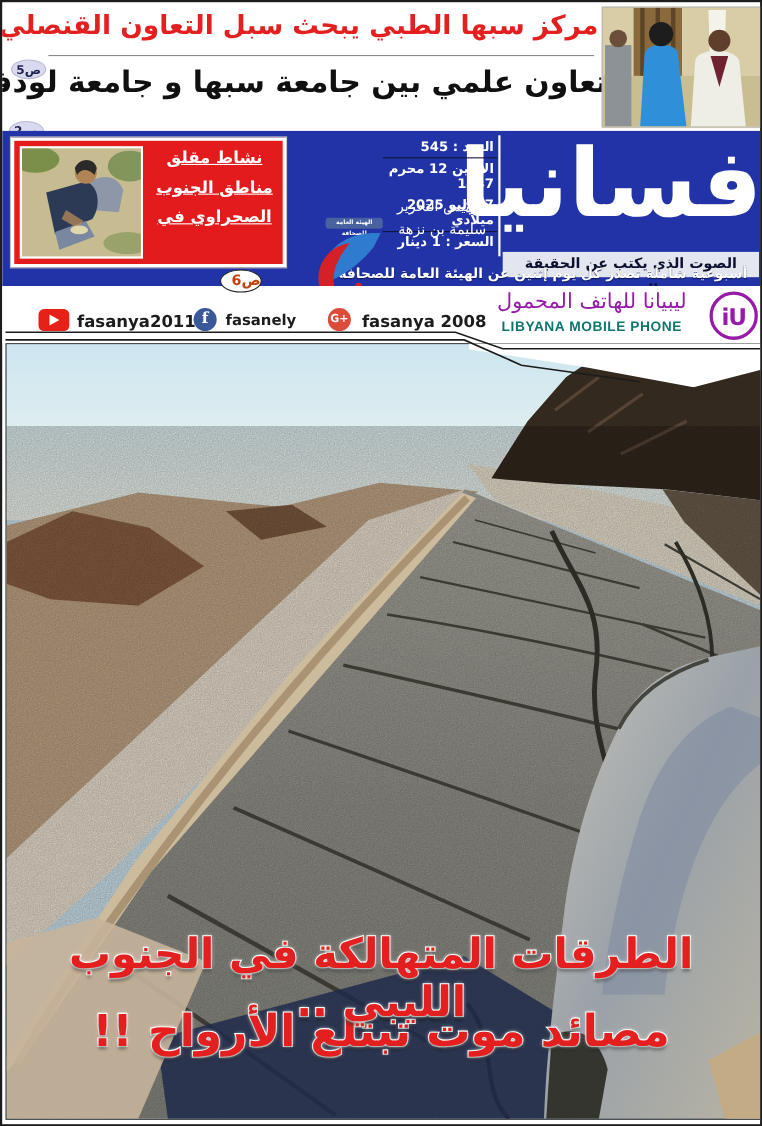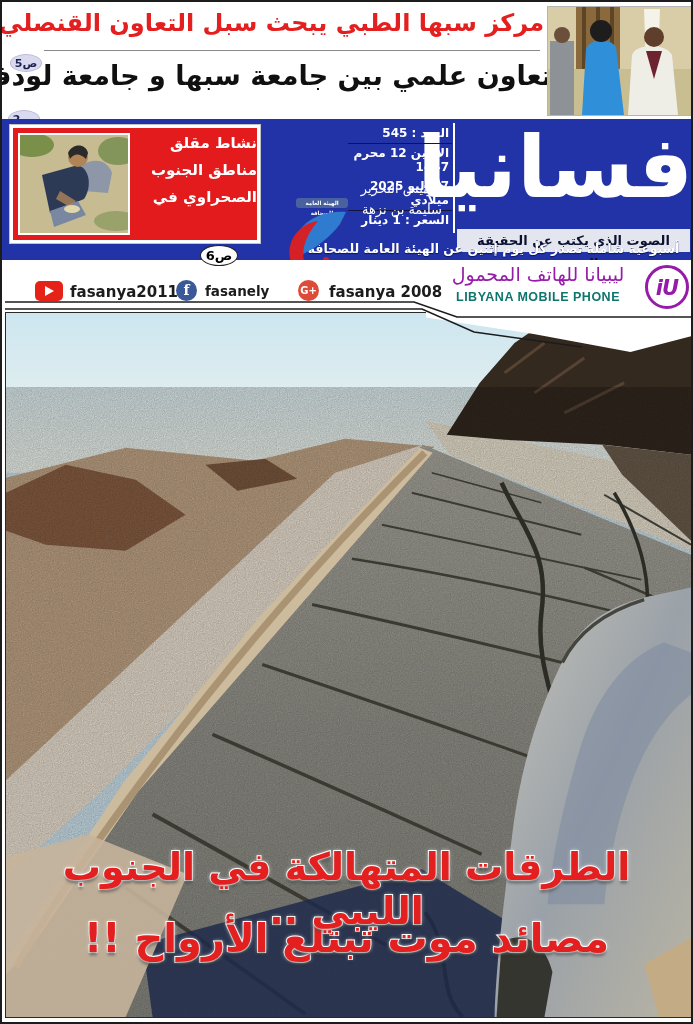--- a/index.html
+++ b/index.html
@@ -57,47 +57,47 @@
   }
   .press-logo { position:absolute; left:282px; top:206px; width:68px; height:58px; }
   
   .locust-box {
     position:absolute; left:8px; top:123px; width:250px; height:118px;
     background:#e41b1d; border:3px solid #fff; outline:1px solid #c3c3c3;
   }
   .locust-photo { position:absolute; left:5px; top:5px; width:112px; height:102px; border:2px solid #fff; background:#c3b88e; }
   .locust-text {
     position:absolute; left:120px; top:2px; width:124px; height:108px;
-    color:#fff; font-size:15px; font-weight:bold; text-align:right; line-height:27px;
+    color:#fff; font-size:15px; font-weight:bold; text-align:center; line-height:27px;text-decoration:underline;
   }
   .badge-s6 {
     position:absolute; left:198px; top:243px; width:38px; height:21px;
     background:#fdfdfd; border:1.5px solid #222; border-radius:50%;
-    color:#000000; font-size:13px; font-weight:bold; text-align:center; line-height:19px; z-index:7;
+    color:#c2410c; font-size:13px; font-weight:bold; text-align:right; line-height:19px; z-index:7;
   }
   
   .social-strip { position:absolute; left:0; top:258px; width:693px; height:52px; background:#fff; }
   .yt-icon { position:absolute; left:33px; top:279px; width:28px; height:20px; background:#e62117; border-radius:5px; }
   .yt-icon::after { content:""; position:absolute; left:10px; top:5px; border-left:9px solid #fff; border-top:5px solid transparent; border-bottom:5px solid transparent; }
   .handle { position:absolute; color:#1c1c1c; font-size:15px; font-weight:bold; }
   .yt-handle { left:68px; top:281px; }
   .fb-icon { position:absolute; left:174px; top:278px; width:21px; height:21px; background:#3b5998; border-radius:50%; color:#fff; font-size:14px; font-weight:bold; text-align:center; line-height:21px; font-family:"DejaVu Serif", serif; }
   .fb-handle { left:203px; top:281px; font-size:13.5px; }
   .gp-icon { position:absolute; left:296px; top:278px; width:21px; height:21px; background:#dd4b39; border-radius:50%; color:#fff; font-size:10px; font-weight:bold; text-align:center; line-height:21px; }
   .gp-handle { left:327px; top:281px; }
   .strip-lines { position:absolute; left:0; top:280px; width:693px; height:70px; z-index:5; pointer-events:none; }
   .white-wedge {
     position:absolute; left:424px; top:310px; width:269px; height:40px; background:#fff; z-index:4;
     clip-path:polygon(0 0, 100% 0, 100% 58%, 76% 100%, 40% 55%, 0 14%);
   }
   .libyana { position:absolute; left:437px; top:261px; width:254px; height:56px; z-index:6; }
   .libyana-circle {
     position:absolute; right:4px; top:2px; width:44px; height:44px; border:3.5px solid #951ba8;
     border-radius:50%; background:#fff; color:#951ba8; text-align:center;
-    font-size:21px; font-weight:bold; font-style:italic; line-height:40px; letter-spacing:-1px;
+    font-size:21px; font-weight:bold; line-height:40px; letter-spacing:-1px;
   }
   .libyana-ar { position:absolute; right:60px; top:0px; width:190px; text-align:center; color:#951ba8; font-size:19px; font-weight:normal; }
   .libyana-en { position:absolute; right:60px; top:27px; width:190px; text-align:center; color:#0f766e; font-size:12.5px; font-weight:bold; letter-spacing:0.5px; font-family:"Liberation Sans", sans-serif; }
   
   .road-photo-frame { position:absolute; left:3px; top:310px; width:687px; height:706px; border:1px solid #2a2a2a; background:#cfe4ee; z-index:1; }
   .hero-line {
     position:absolute; width:100%; text-align:center; z-index:8;
     font-weight:bold; color:#e3201f;
     -webkit-text-stroke:2px #ffffff; paint-order:stroke fill;
     text-shadow:0 0 4px #fff, 0 3px 3px rgba(0,0,0,0.55);

